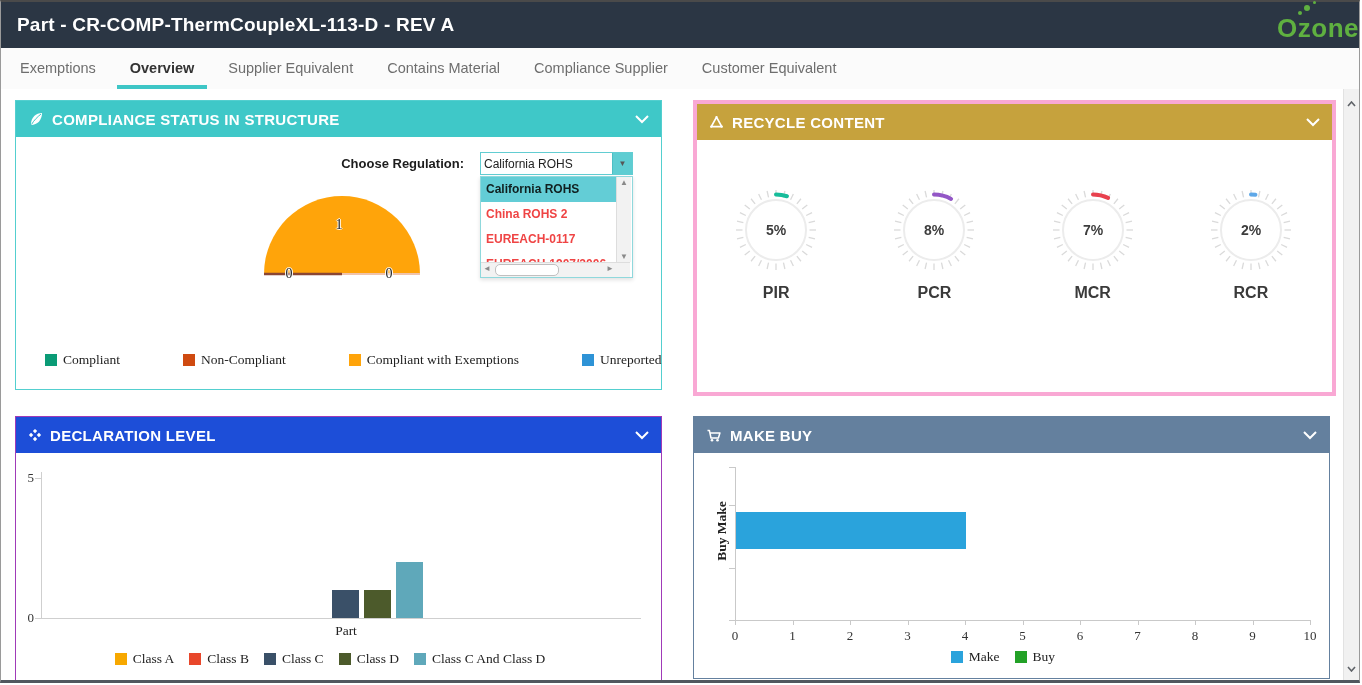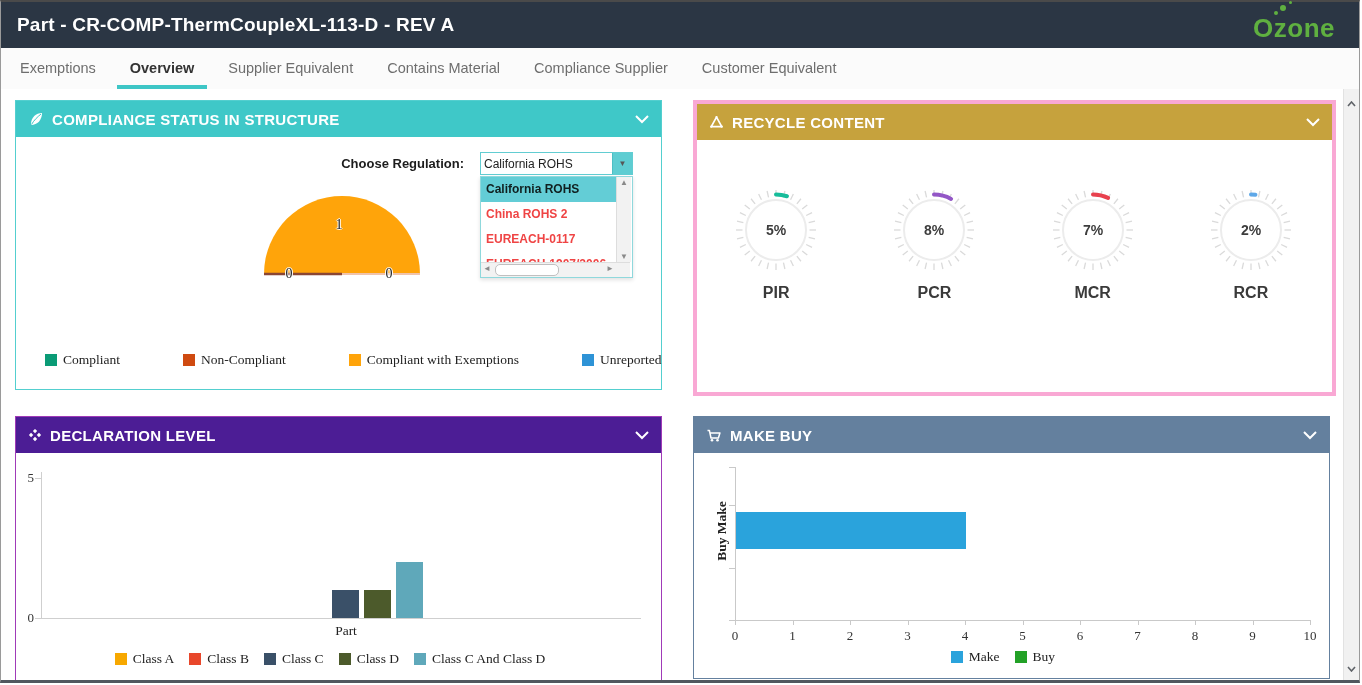--- a/index.html
+++ b/index.html
@@ -2,21 +2,21 @@
 <html><head>
 <meta charset="utf-8">
 <style>
   html,body{margin:0;padding:0;background:#fff;}
   body{width:1362px;height:685px;overflow:hidden;font-family:"Liberation Sans",sans-serif;}
   .frame{position:relative;width:1358px;height:678px;border:1px solid #9a9a9a;border-top:2px solid #4a4a4a;border-bottom:3px solid #51575e;background:#fff;}
 
   
   .titlebar{position:absolute;top:0;left:0;right:0;height:46px;background:#2b3644;display:flex;align-items:center;}
   .titlebar .title{color:#fff;font-size:19px;font-weight:700;padding-left:16px;letter-spacing:.2px;}
-  .brand{margin-left:auto;margin-right:24px;position:relative;color:#5fb040;font-size:26px;font-weight:700;letter-spacing:.5px;padding-top:6px;}
+  .brand{margin-left:auto;position:relative;color:#5fb040;font-size:26px;font-weight:700;letter-spacing:.5px;padding-top:6px;}
   .brand .dot{position:absolute;border-radius:50%;background:#5fb040;}
   .brand .d1{width:4px;height:4px;left:21px;top:4px;}
   .brand .d2{width:6px;height:6px;left:27px;top:-2px;}
   .brand .d3{width:3px;height:3px;left:36px;top:-6px;}
 
   
   .tabbar{position:absolute;top:46px;left:0;right:0;height:41px;background:#fbfbfb;display:flex;align-items:stretch;padding-left:6px;border-bottom:1px solid #f0f0f0;}
   .tab{position:relative;padding:0 13px;line-height:40px;font-size:14.5px;color:#6e6e6e;cursor:pointer;white-space:nowrap;margin-right:8px;}
   .tab.active{color:#333;font-weight:700;}
   .tab.active::after{content:"";position:absolute;left:0;right:0;bottom:0;height:4px;background:#3ec6c6;}
@@ -28,21 +28,21 @@
   .panel-hdr{height:36px;display:flex;align-items:center;padding:0 12px;color:#fff;font-size:15px;font-weight:700;letter-spacing:.3px;}
   .panel-hdr .hicon{display:inline-flex;margin-right:8px;}
   .panel-hdr .chev{margin-left:auto;display:inline-flex;cursor:pointer;}
   .panel-body{position:relative;}
 
   .p-compliance{left:14px;top:11px;width:645px;height:288px;border:1px solid #53cfcf;}
   .p-compliance .panel-hdr{background:#3fc8c8;}
   .p-recycle{left:692px;top:11px;width:635px;height:288px;border:4px solid #f9a8d4;}
   .p-recycle .panel-hdr{background:#c6a23d;}
   .p-declaration{left:14px;top:327px;width:645px;height:272px;border:1px solid #a03ab8;}
-  .p-declaration .panel-hdr{background:#4c1d95;}
+  .p-declaration .panel-hdr{background:#1d4ed8;}
   .p-makebuy{left:692px;top:327px;width:635px;height:261px;border:1px solid #64809e;}
   .p-makebuy .panel-hdr{background:#64809e;}
 
   
   .choose-label{position:absolute;left:248px;top:19px;width:200px;text-align:right;font-size:13px;font-weight:700;color:#1c1c1c;}
   .combo{position:absolute;left:464px;top:15px;width:151px;height:21px;border:1px solid #62cdd2;display:flex;background:#fff;}
   .combo input{flex:1;border:0;outline:none;font-size:12px;padding:0 3px;font-family:"Liberation Sans",sans-serif;color:#222;min-width:0;}
   .combo .btn{width:19px;background:#5ecdd2;border-left:1px solid #4cbfc4;color:#565656;font-size:8px;display:flex;align-items:center;justify-content:center;cursor:pointer;}
   .combo-list{position:absolute;left:464px;top:39px;width:151px;height:100px;border:1px solid #8fd8dc;background:#fff;box-shadow:0 2px 4px rgba(0,0,0,.12);display:flex;flex-wrap:wrap;z-index:5;}
   .cl-items{width:135px;height:85px;overflow:hidden;}

